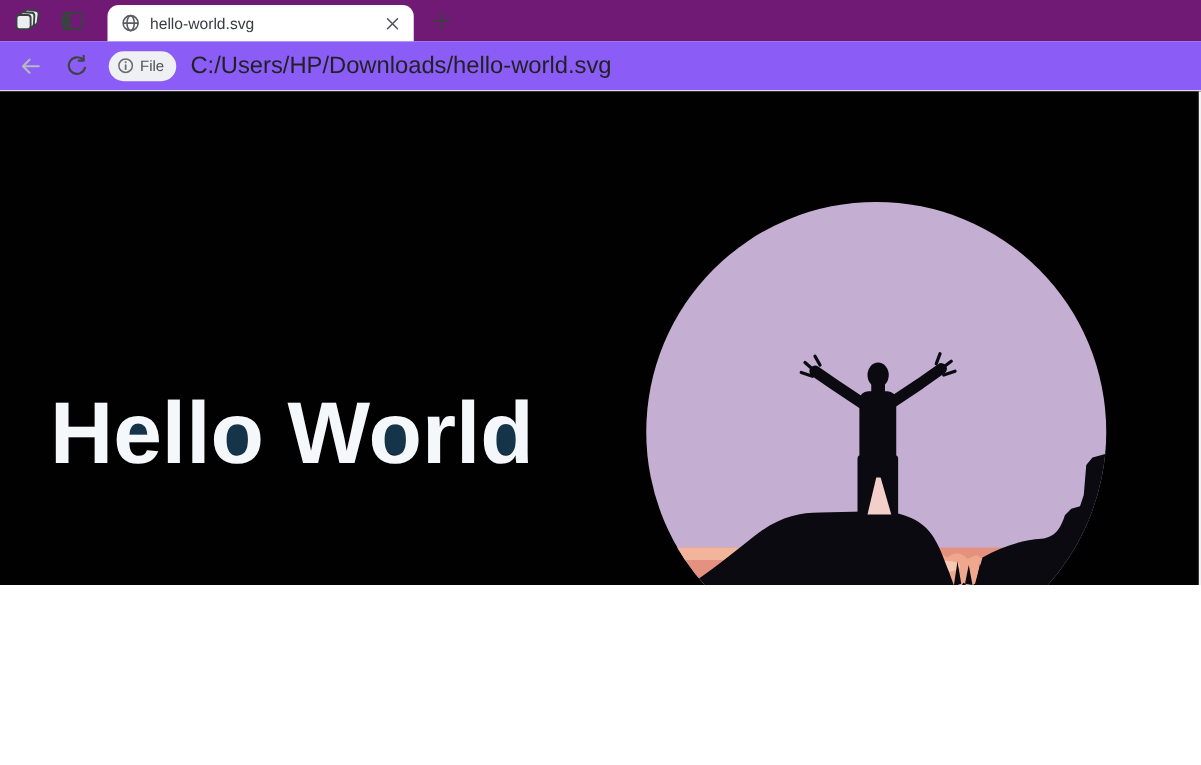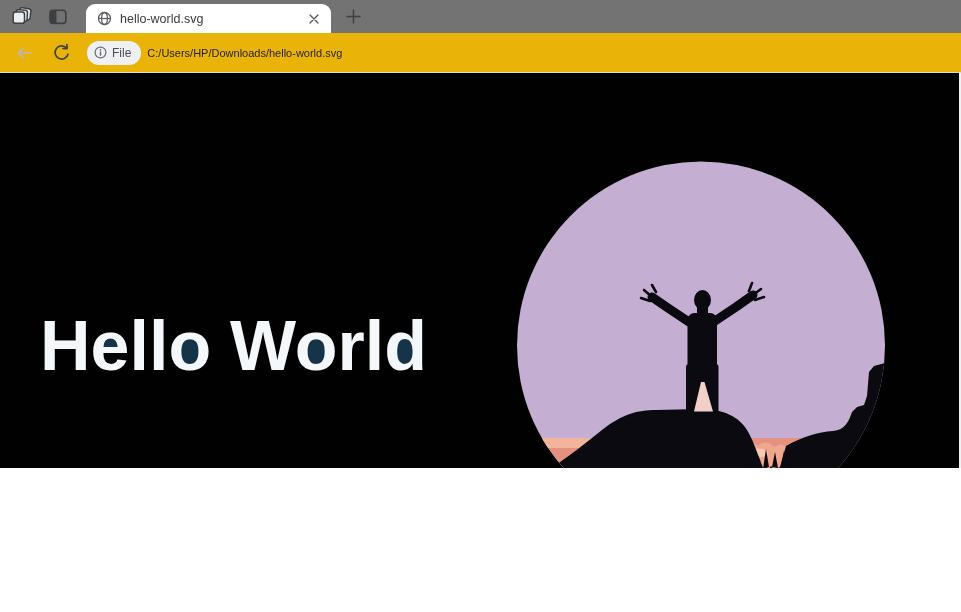--- a/index.html
+++ b/index.html
@@ -1,42 +1,42 @@
 <!DOCTYPE html>
 <html style="--c-page_background: #010101; --c-headline_text: #f5f8fa; --c-letter_counter_navy: #163449; --c-moon_sky_lavender: #c4afd2; --c-sunset_salmon: #e59180; --c-sunset_highlight: #f2b49b; --c-sunset_patch: #efa78d; --c-sunset_patch_light: #f6c9b2; --c-silhouette_dark: #0b0a10; --c-leg_gap_pink: #f2cfc9;"><head>
 <meta charset="utf-8">
 <style>
   * { margin:0; padding:0; box-sizing:border-box; }
   html,body { background:#dfe1e4; }
   body { font-family:"Liberation Sans","DejaVu Sans",sans-serif; }
   .browser { width:961px; height:612px; background:#fff; overflow:hidden; position:relative; }
 
   
-  .tabbar { height:33px; background:#737373; display:flex; align-items:center; }
+  .tabbar { height:33px; background:#701a75; display:flex; align-items:center; }
   button { border:none; background:transparent; padding:0; cursor:pointer; font-family:inherit; }
   .chrome-btn { width:26px; height:26px; display:flex; align-items:center; justify-content:center; color:#3c4043; }
   .chrome-btn:first-child { margin-left:9px; }
   .chrome-btn + .chrome-btn { margin-left:10px; }
   .tab { width:245px; height:29px; margin-left:15px; align-self:flex-end; background:#fff;
          border-radius:9px 9px 0 0; display:flex; align-items:center; padding:0 8px 0 11px; }
   .favicon { display:flex; margin-right:8px; color:#5a5d61; }
   .tab-title { font-size:12.5px; color:#393c40; flex:1; white-space:nowrap; overflow:hidden; }
   .tab-close { width:18px; height:18px; display:flex; align-items:center; justify-content:center; color:#54575b; border-radius:4px; }
   .newtab { width:26px; height:26px; margin-left:9px; display:flex; align-items:center; justify-content:center; color:#3c4043; }
 
   
-  .toolbar { height:40px; background:#eab308; display:flex; align-items:center; padding:0 10px; border-bottom:1px solid #dadcdf; }
+  .toolbar { height:40px; background:#8b5cf6; display:flex; align-items:center; padding:0 10px; border-bottom:1px solid #dadcdf; }
   .nav-btn { width:28px; height:28px; display:flex; align-items:center; justify-content:center; color:#3f4346; border-radius:6px; }
   .nav-btn.disabled { color:#b7babd; }
   .nav-btn + .nav-btn { margin-left:9px; }
   .addressbar { flex:1; display:flex; align-items:center; margin-left:12px; height:30px; border-radius:15px; }
   .file-badge { background:#eef0f3; border-radius:13px; height:24px; display:flex; align-items:center; gap:5px;
                 padding:0 10px 0 7px; font-size:12px; color:#4c4f52; }
   .info-ic { display:flex; color:#6a6d70; }
-  .url { margin-left:6px; font-size:11px; color:#1f2123; white-space:nowrap; }
+  .url { margin-left:11px; font-size:19px; color:#1f2123; white-space:nowrap; }
 
   
   .content { position:relative; height:395px; background:var(--c-page_background,#010101); overflow:hidden; }
   .content svg.scene { display:block; }
   .scroll-strip { position:absolute; top:0; right:0; width:2px; height:100%; background:#f1f1f3; }
 
   .hero-word { fill:var(--c-headline_text,#f5f8fa); font-family:"Liberation Sans",sans-serif;
                font-weight:700; font-size:70px; }
   .f-counter { fill:var(--c-letter_counter_navy,#163449); }
   .f-sky   { fill:var(--c-moon_sky_lavender,#c4afd2); }

